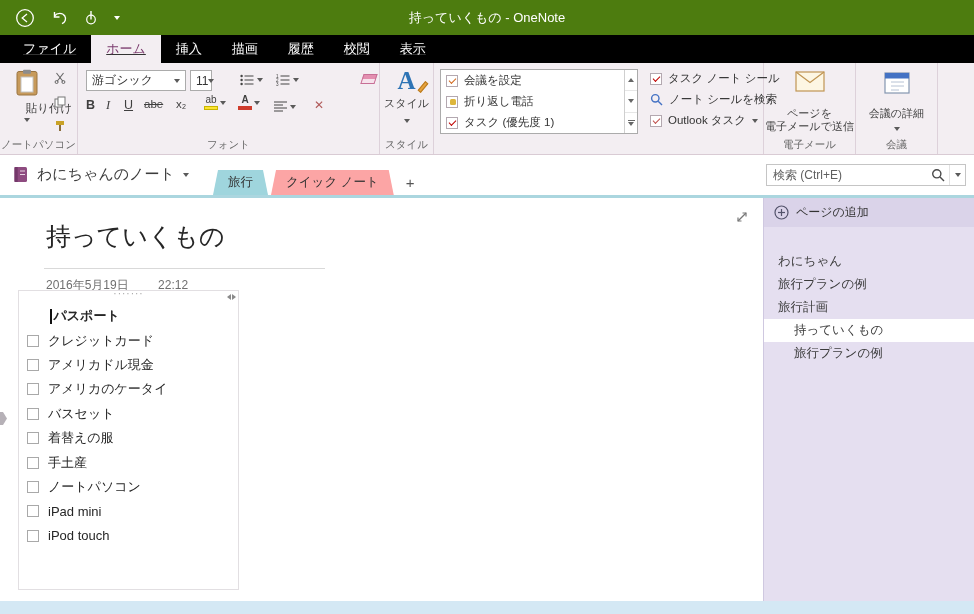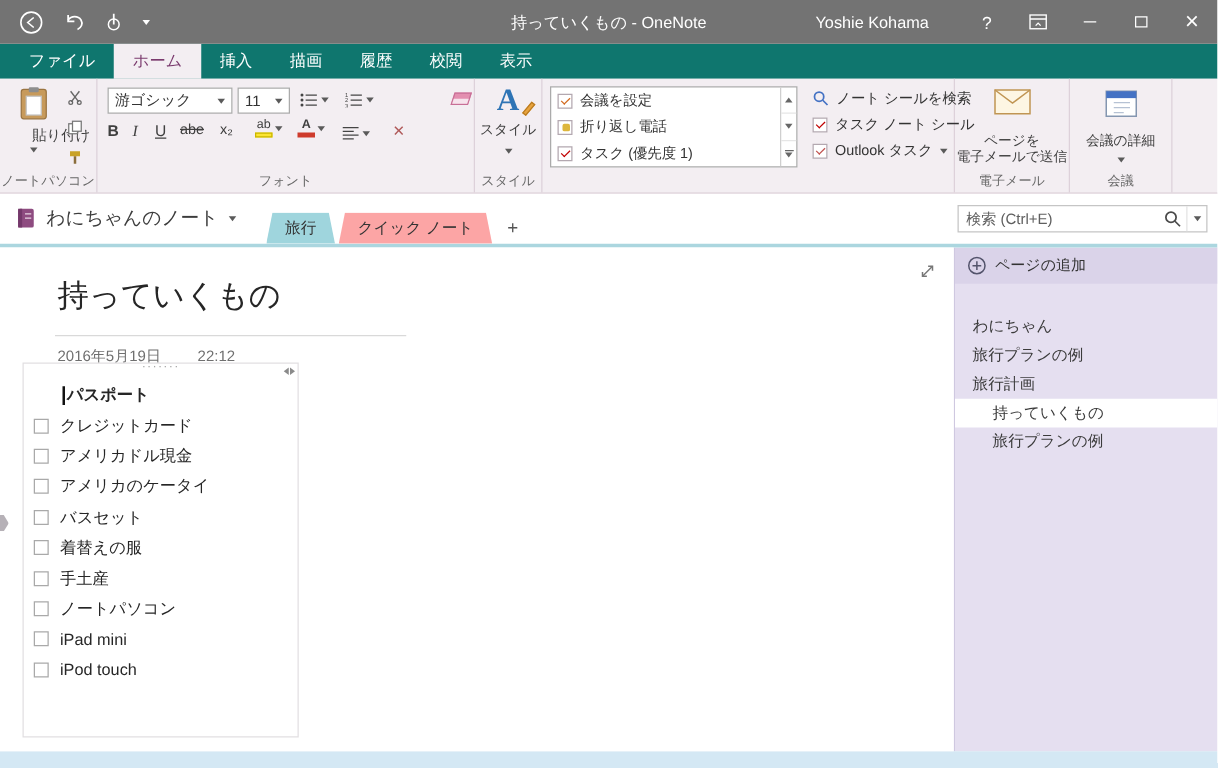--- a/index.html
+++ b/index.html
@@ -1,33 +1,33 @@
 <!DOCTYPE html>
 <html><head>
 <meta charset="utf-8">
 <style>
   * { margin:0; padding:0; box-sizing:border-box; }
   html,body { width:974px; height:614px; }
   body { font-family:"Liberation Sans","DejaVu Sans",sans-serif; font-size:13px; overflow:hidden; background:#fff; color:#333; }
   .app { width:974px; height:614px; display:flex; flex-direction:column; }
 
   
-  .titlebar { flex:0 0 35px; background:#737373; color:#fff; display:flex; align-items:center; position:relative; }
+  .titlebar { flex:0 0 35px; background:#4d7c0f; color:#fff; display:flex; align-items:center; position:relative; }
   .qat { display:flex; align-items:center; gap:16px; padding-left:15px; }
   .qat-btn { display:inline-flex; align-items:center; justify-content:center; }
   .win-title { position:absolute; left:50%; transform:translateX(-50%); font-size:13px; white-space:nowrap; }
   .title-right { margin-left:auto; display:flex; align-items:center; height:100%; }
   .user-name { font-size:13px; margin-right:26px; }
   .win-btn { width:41px; height:35px; display:flex; align-items:center; justify-content:center; font-size:14px; }
   .close-glyph { font-size:19px; line-height:1; }
   .min-glyph { width:10px; height:1px; background:#fff; display:block; }
   .max-glyph { width:10px; height:9px; border:1px solid #fff; display:block; }
 
   
-  .tabrow { flex:0 0 28px; background:#0f766e; display:flex; padding-left:8px; }
+  .tabrow { flex:0 0 28px; background:#000000; display:flex; padding-left:8px;text-decoration:underline; }
   .rtab { color:#fff; font-size:13px; padding:0 15px; display:flex; align-items:center; white-space:nowrap; }
   .rtab.active { background:#F3EEF2; color:#7B3B6E; }
 
   
   .ribbon { flex:0 0 92px; background:#F3EEF2; border-bottom:1px solid #D9CBD4; position:relative; }
   .rgroup { position:absolute; top:0; height:91px; border-right:1px solid #DDD1DA; }
   .rgroup-label { position:absolute; bottom:2px; left:0; right:0; text-align:center; font-size:10.5px; color:#686868; white-space:nowrap; }
   .g-clip  { left:0;     width:78px; }
   .g-font  { left:78px;  width:302px; }
   .g-style { left:380px; width:54px; }
@@ -35,21 +35,21 @@
   .g-email { left:764px; width:92px; }
   .g-meet  { left:856px; width:82px; }
 
   .paste-btn { position:absolute; left:2px; top:6px; width:50px; display:flex; flex-direction:column; align-items:center; }
   .paste-label { font-size:11.5px; color:#3f3f3f; margin-top:5px; white-space:nowrap;margin-left:44px; }
   .clip-minis { position:absolute; left:54px; top:9px; display:flex; flex-direction:column; gap:9px; }
 
   .combo { position:absolute; height:21px; background:#fff; border:1px solid #ABABAB; display:flex; align-items:center; font-size:12px; color:#333; padding:0 5px; }
   .combo .tri-down { margin-left:auto; }
   .combo-family { left:8px; top:7px; width:100px; }
-  .combo-size { left:112px; top:7px; width:42px; }
+  .combo-size { left:112px; top:7px; width:22px; }
   .mini { position:absolute; display:flex; align-items:center; gap:3px; color:#444; }
   .fmt { position:absolute; top:35px; font-size:12.5px; color:#3f3f3f; text-align:center; display:inline-flex; align-items:center; }
   .stack { display:inline-flex; flex-direction:column; align-items:center; line-height:1; }
   .stack .glyph { font-size:10px; color:#3f3f3f; }
   .bar { width:14px; height:4px; margin-top:1px; }
   .bar.yellow { background:#FCE433; border:1px solid #C9B600; }
   .bar.red { background:#CE3B2C; }
   .eraser { position:absolute; left:284px; top:11px; width:14px; height:10px; background:#E38FB0; border:1px solid #C76F96; transform:skewX(-18deg); }
   .eraser::after { content:""; position:absolute; left:0; bottom:0; width:100%; height:4px; background:#F6E3EC; }
 
@@ -147,40 +147,20 @@
         <svg width="14" height="15" viewBox="0 0 14 15">
             <circle cx="7" cy="9.5" r="4.3" fill="none" stroke="#fff" stroke-width="1.2"></circle>
             <line x1="7" y1="1" x2="7" y2="9.5" stroke="#fff" stroke-width="1.4"></line>
           </svg>
       </span>
       <span class="qat-btn">
           <i class="tri-down white"></i>
         </span>
     </div>
     <div class="win-title">持っていくもの - OneNote</div>
-    <div class="title-right">
-      <span class="user-name">Yoshie Kohama</span>
-      <span class="win-btn">?</span>
-      <span class="win-btn">
-        <svg width="15" height="13" viewBox="0 0 15 13">
-            <rect x="1" y="1" width="13" height="11" fill="none" stroke="#fff" stroke-width="1.1"></rect>
-            <line x1="1" y1="4.2" x2="14" y2="4.2" stroke="#fff" stroke-width="1.1"></line>
-            <path d="M5.5 9.5 L7.5 7.5 L9.5 9.5" fill="none" stroke="#fff" stroke-width="1.1"></path>
-          </svg>
-      </span>
-      <span class="win-btn">
-          <span class="min-glyph"></span>
-        </span>
-      <span class="win-btn">
-          <span class="max-glyph"></span>
-        </span>
-      <span class="win-btn">
-          <span class="close-glyph">×</span>
-        </span>
-    </div>
   </div>
 
   <div class="tabrow">
     <span class="rtab">ファイル</span>
     <span class="rtab active">ホーム</span>
     <span class="rtab">挿入</span>
     <span class="rtab">描画</span>
     <span class="rtab">履歴</span>
     <span class="rtab">校閲</span>
     <span class="rtab">表示</span>
@@ -313,29 +293,29 @@
               <i class="tri-down-s"></i>
             </span>
           <span class="cell">
               <span class="hbar"></span>
               <i class="tri-down-s"></i>
             </span>
         </div>
       </div>
       <div class="tag-btns">
         <div class="tag-btn">
+          <span class="tag-icon check" style="--c:#C00000;"></span>
+          <span>タスク ノート シール</span>
+        </div>
+        <div class="tag-btn">
           <svg width="13" height="13" viewBox="0 0 13 13">
               <circle cx="5.3" cy="5.3" r="3.7" fill="none" stroke="#4472C4" stroke-width="1.4"></circle>
               <line x1="8.2" y1="8.2" x2="12" y2="12" stroke="#4472C4" stroke-width="1.4"></line>
             </svg>
           <span>ノート シールを検索</span>
-        </div>
-        <div class="tag-btn">
-          <span class="tag-icon check" style="--c:#C00000;"></span>
-          <span>タスク ノート シール</span>
         </div>
         <div class="tag-btn">
           <span class="tag-icon check" style="--c:#C0504D;"></span>
           <span>Outlook タスク</span>
           <i class="tri-down"></i>
         </div>
       </div>
     </div>
 
     <div class="rgroup g-email">

